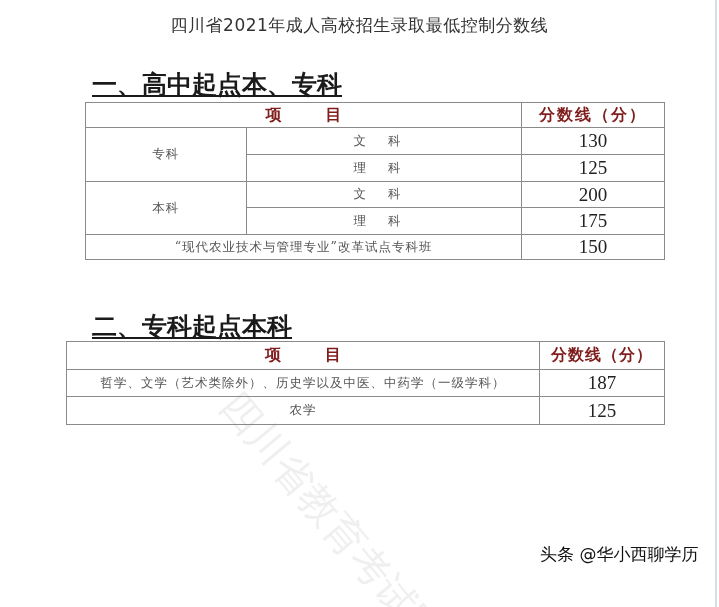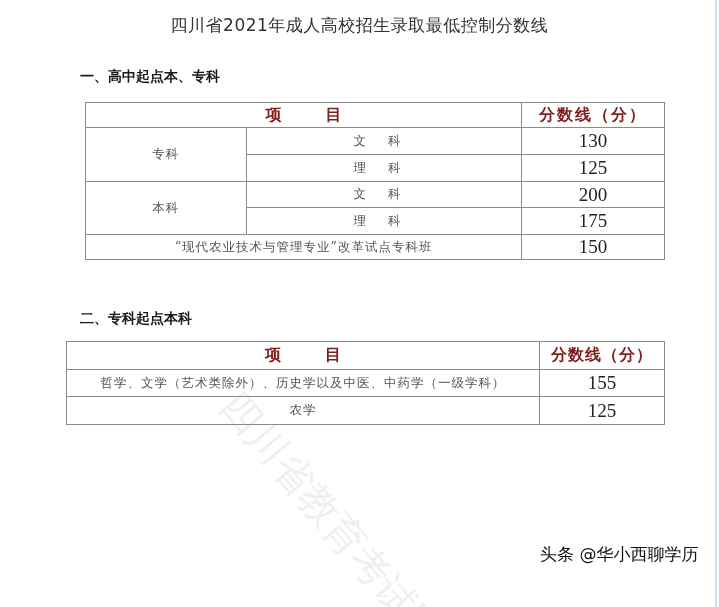--- a/index.html
+++ b/index.html
@@ -13,23 +13,23 @@
     position:absolute; left:715px; top:0; width:2px; height:607px;
     background:#cfe0ef;
   }
   .doc-title {
     position:absolute; left:0; width:719px; top:14px;
     text-align:center; font-size:17px; color:#333;
     font-family: "DejaVu Sans", "Liberation Sans", sans-serif;
     letter-spacing:0.5px;
   }
   .section-heading {
-    position:absolute; left:80px;
+    position:absolute; left:92px;
     font-family: "DejaVu Sans", "Liberation Sans", sans-serif;
-    font-weight:bold; font-size:14px; color:#1a1a1a;
+    font-weight:bold; font-size:25px; color:#1a1a1a;text-decoration:underline;
   }
   table {
     position:absolute; border-collapse:collapse;
     font-family: "DejaVu Serif", "Liberation Serif", serif;
   }
   td, th {
     border:1px solid #8a8a8a; padding:0; text-align:center;
     vertical-align:middle; color:#3a3a3a;
   }
   th { font-weight:bold; font-size:16px; color:#7f1d1d;
@@ -107,21 +107,21 @@
     <col style="width:474px">
       <col style="width:125px">
   </colgroup>
   <tbody>
       <tr style="height:28px">
     <th class="item-head">项目</th>
     <th class="score-head" style="letter-spacing:1px">分数线（分）</th>
   </tr>
   <tr style="height:27px">
     <td class="small" style="padding:0 4px">哲学、文学（艺术类除外）、历史学以及中医、中药学（一级学科）</td>
-    <td class="score">155</td>
+    <td class="score">187</td>
   </tr>
   <tr style="height:28px">
     <td class="small">农学</td>
     <td class="score">125</td>
   </tr>
 </tbody>
   </table>
 
 <div class="stamp">四川省教育考试院 scs.jyksy</div>
 

